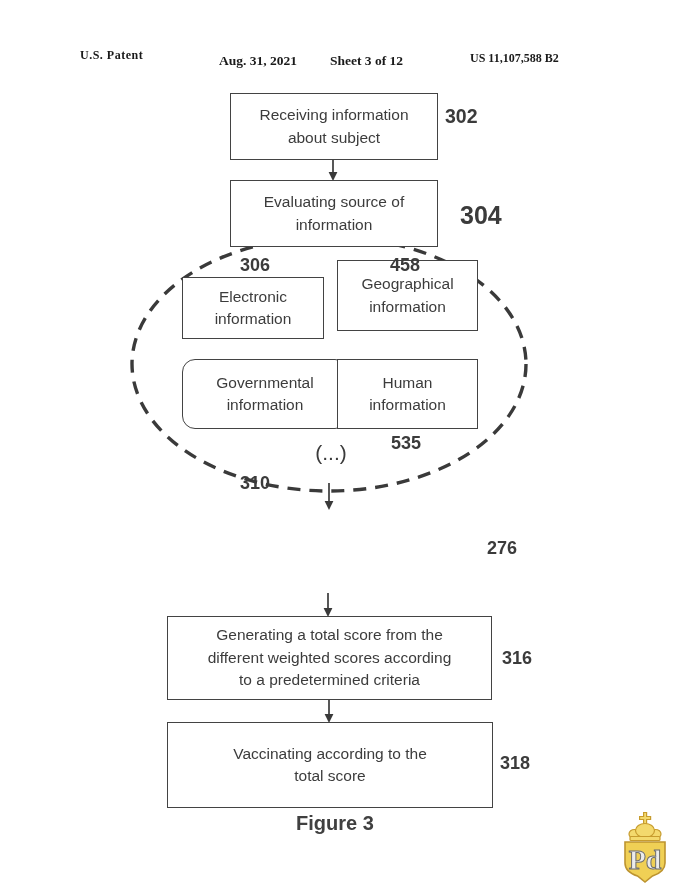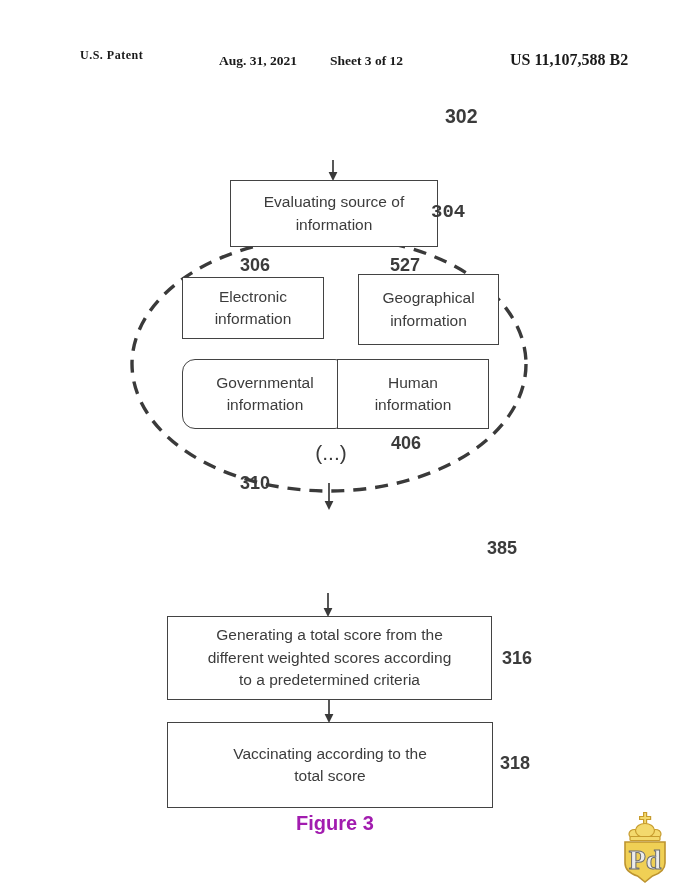--- a/index.html
+++ b/index.html
@@ -10,21 +10,21 @@
     background: #ffffff;
     font-family: "Liberation Sans", sans-serif;
     color: #3c3c3c;
     overflow: hidden;
   }
   
   .hdr { position: absolute; font-family: "Liberation Serif", serif; font-weight: bold; color: #1a1a1a; white-space: nowrap; }
   .hdr-patent  { left: 80px;  top: 48px; font-size: 12px; letter-spacing: 0.5px; }
   .hdr-date    { left: 219px; top: 53px; font-size: 13.5px; }
   .hdr-sheet   { left: 330px; top: 53px; font-size: 13.5px; }
-  .hdr-number  { left: 470px; top: 51px; font-size: 16px; margin-left: 40px; }
+  .hdr-number  { left: 470px; top: 51px; font-size: 12px; }
   
   .connectors { position: absolute; left: 0; top: 0; z-index: 1; }
   
   .node {
     position: absolute;
     z-index: 2;
     box-sizing: border-box;
     background: #ffffff;
     border: 1.6px solid #434343;
     display: flex;
@@ -32,37 +32,37 @@
     justify-content: center;
     text-align: center;
     font-size: 15.5px;
     line-height: 1.45;
     color: #3c3c3c;
     white-space: pre-line;
   }
   .n302 { left: 230px; top: 93px;  width: 208px; height: 67px; }
   .n304 { left: 230px; top: 180px; width: 208px; height: 67px; }
   .n306 { left: 182px; top: 277px; width: 142px; height: 62px; border-width: 1.4px; }
-  .n308 { left: 337px; top: 274px; width: 141px; height: 71px; border-width: 1.4px; margin-left: 21px; }
+  .n308 { left: 337px; top: 260px; width: 141px; height: 71px; border-width: 1.4px; }
   .n310 { left: 182px; top: 359px; width: 166px; height: 70px; border-width: 1.4px; border-radius: 13px; }
-  .n312 { left: 337px; top: 359px; width: 152px; height: 70px; border-width: 1.4px; }
+  .n312 { left: 337px; top: 359px; width: 141px; height: 70px; border-width: 1.4px; }
   .n314 { left: 180px; top: 509px; width: 297px; height: 84px; }
   .n316 { left: 167px; top: 616px; width: 325px; height: 84px; }
   .n318 { left: 167px; top: 722px; width: 326px; height: 86px; }
   
   .ref {
     position: absolute;
     z-index: 3;
     font-weight: bold;
     font-size: 18px;
     color: #3b3b3b;
     white-space: nowrap;
   }
   .r302 { left: 445px; top: 105px; font-size: 19.5px; }
-  .r304 { left: 431px; top: 201px; font-size: 19px; font-family: Liberation Mono, monospace; }
+  .r304 { left: 460px; top: 201px; font-size: 25px; }
   .r306 { left: 240px; top: 255px; }
   .r308 { left: 390px; top: 255px; }
   .r310 { left: 240px; top: 433px; margin-top: 40px; }
   .r312 { left: 391px; top: 433px; }
   .r314 { left: 487px; top: 538px; }
   .r316 { left: 502px; top: 648px; }
   .r318 { left: 500px; top: 753px; }
   .ellipsis-mark {
     position: absolute;
     z-index: 3;
@@ -72,21 +72,21 @@
     font-size: 21px;
     color: #3b3b3b;
   }
   
   .caption {
     position: absolute;
     left: 230px; top: 812px; width: 210px;
     text-align: center;
     font-weight: bold;
     font-size: 20px;
-    color: #a21caf;
+    color: #404040;
     z-index: 3;
   }
   
   .watermark { position: absolute; left: 617px; top: 811px; z-index: 4; }
 </style>
 </head>
 <body>
 
 <div class="page">
 
@@ -104,43 +104,45 @@
       <line x1="329" y1="700" x2="329" y2="715" stroke-width="1.7"></line>
     </g>
     <g fill="#3a3a3a" stroke="none">
       <polygon points="333,181 328.6,172 337.4,172"></polygon>
       <polygon points="329,510 324.6,501 333.4,501"></polygon>
       <polygon points="328,617 323.6,608 332.4,608"></polygon>
       <polygon points="329,723 324.6,714 333.4,714"></polygon>
     </g>
   </svg>
 
+  <div class="node n302">Receiving information
+about subject</div>
   <div class="node n304">Evaluating source of
 information</div>
   <div class="node n306">Electronic
 information</div>
   <div class="node n308">Geographical
 information</div>
   <div class="node n310">Governmental
 information</div>
   <div class="node n312">Human
 information</div>
   <div class="node n318">Vaccinating according to the
 total score</div>
   <div class="node n316">Generating a total score from the
 different weighted scores according
 to a predetermined criteria</div>
 
   <span class="ref r302">302</span>
   <span class="ref r304">304</span>
   <span class="ref r306">306</span>
-  <span class="ref r308">527</span>
+  <span class="ref r308">458</span>
   <span class="ref r310">310</span>
-  <span class="ref r312">406</span>
-  <span class="ref r314">385</span>
+  <span class="ref r312">535</span>
+  <span class="ref r314">276</span>
   <span class="ref r316">316</span>
   <span class="ref r318">318</span>
 
   <span class="ellipsis-mark">(...)</span>
 
   <div class="caption">Figure 3</div>
 
   <svg class="watermark" width="56" height="74" viewBox="0 0 56 74">
     <g fill="#f3d96d" stroke="#c79c2e" stroke-width="1.2">
       <path d="M26.6 1.5 h3 v4 h4 v3 h-4 v5 h-3 v-5 h-4 v-3 h4 z"></path>

